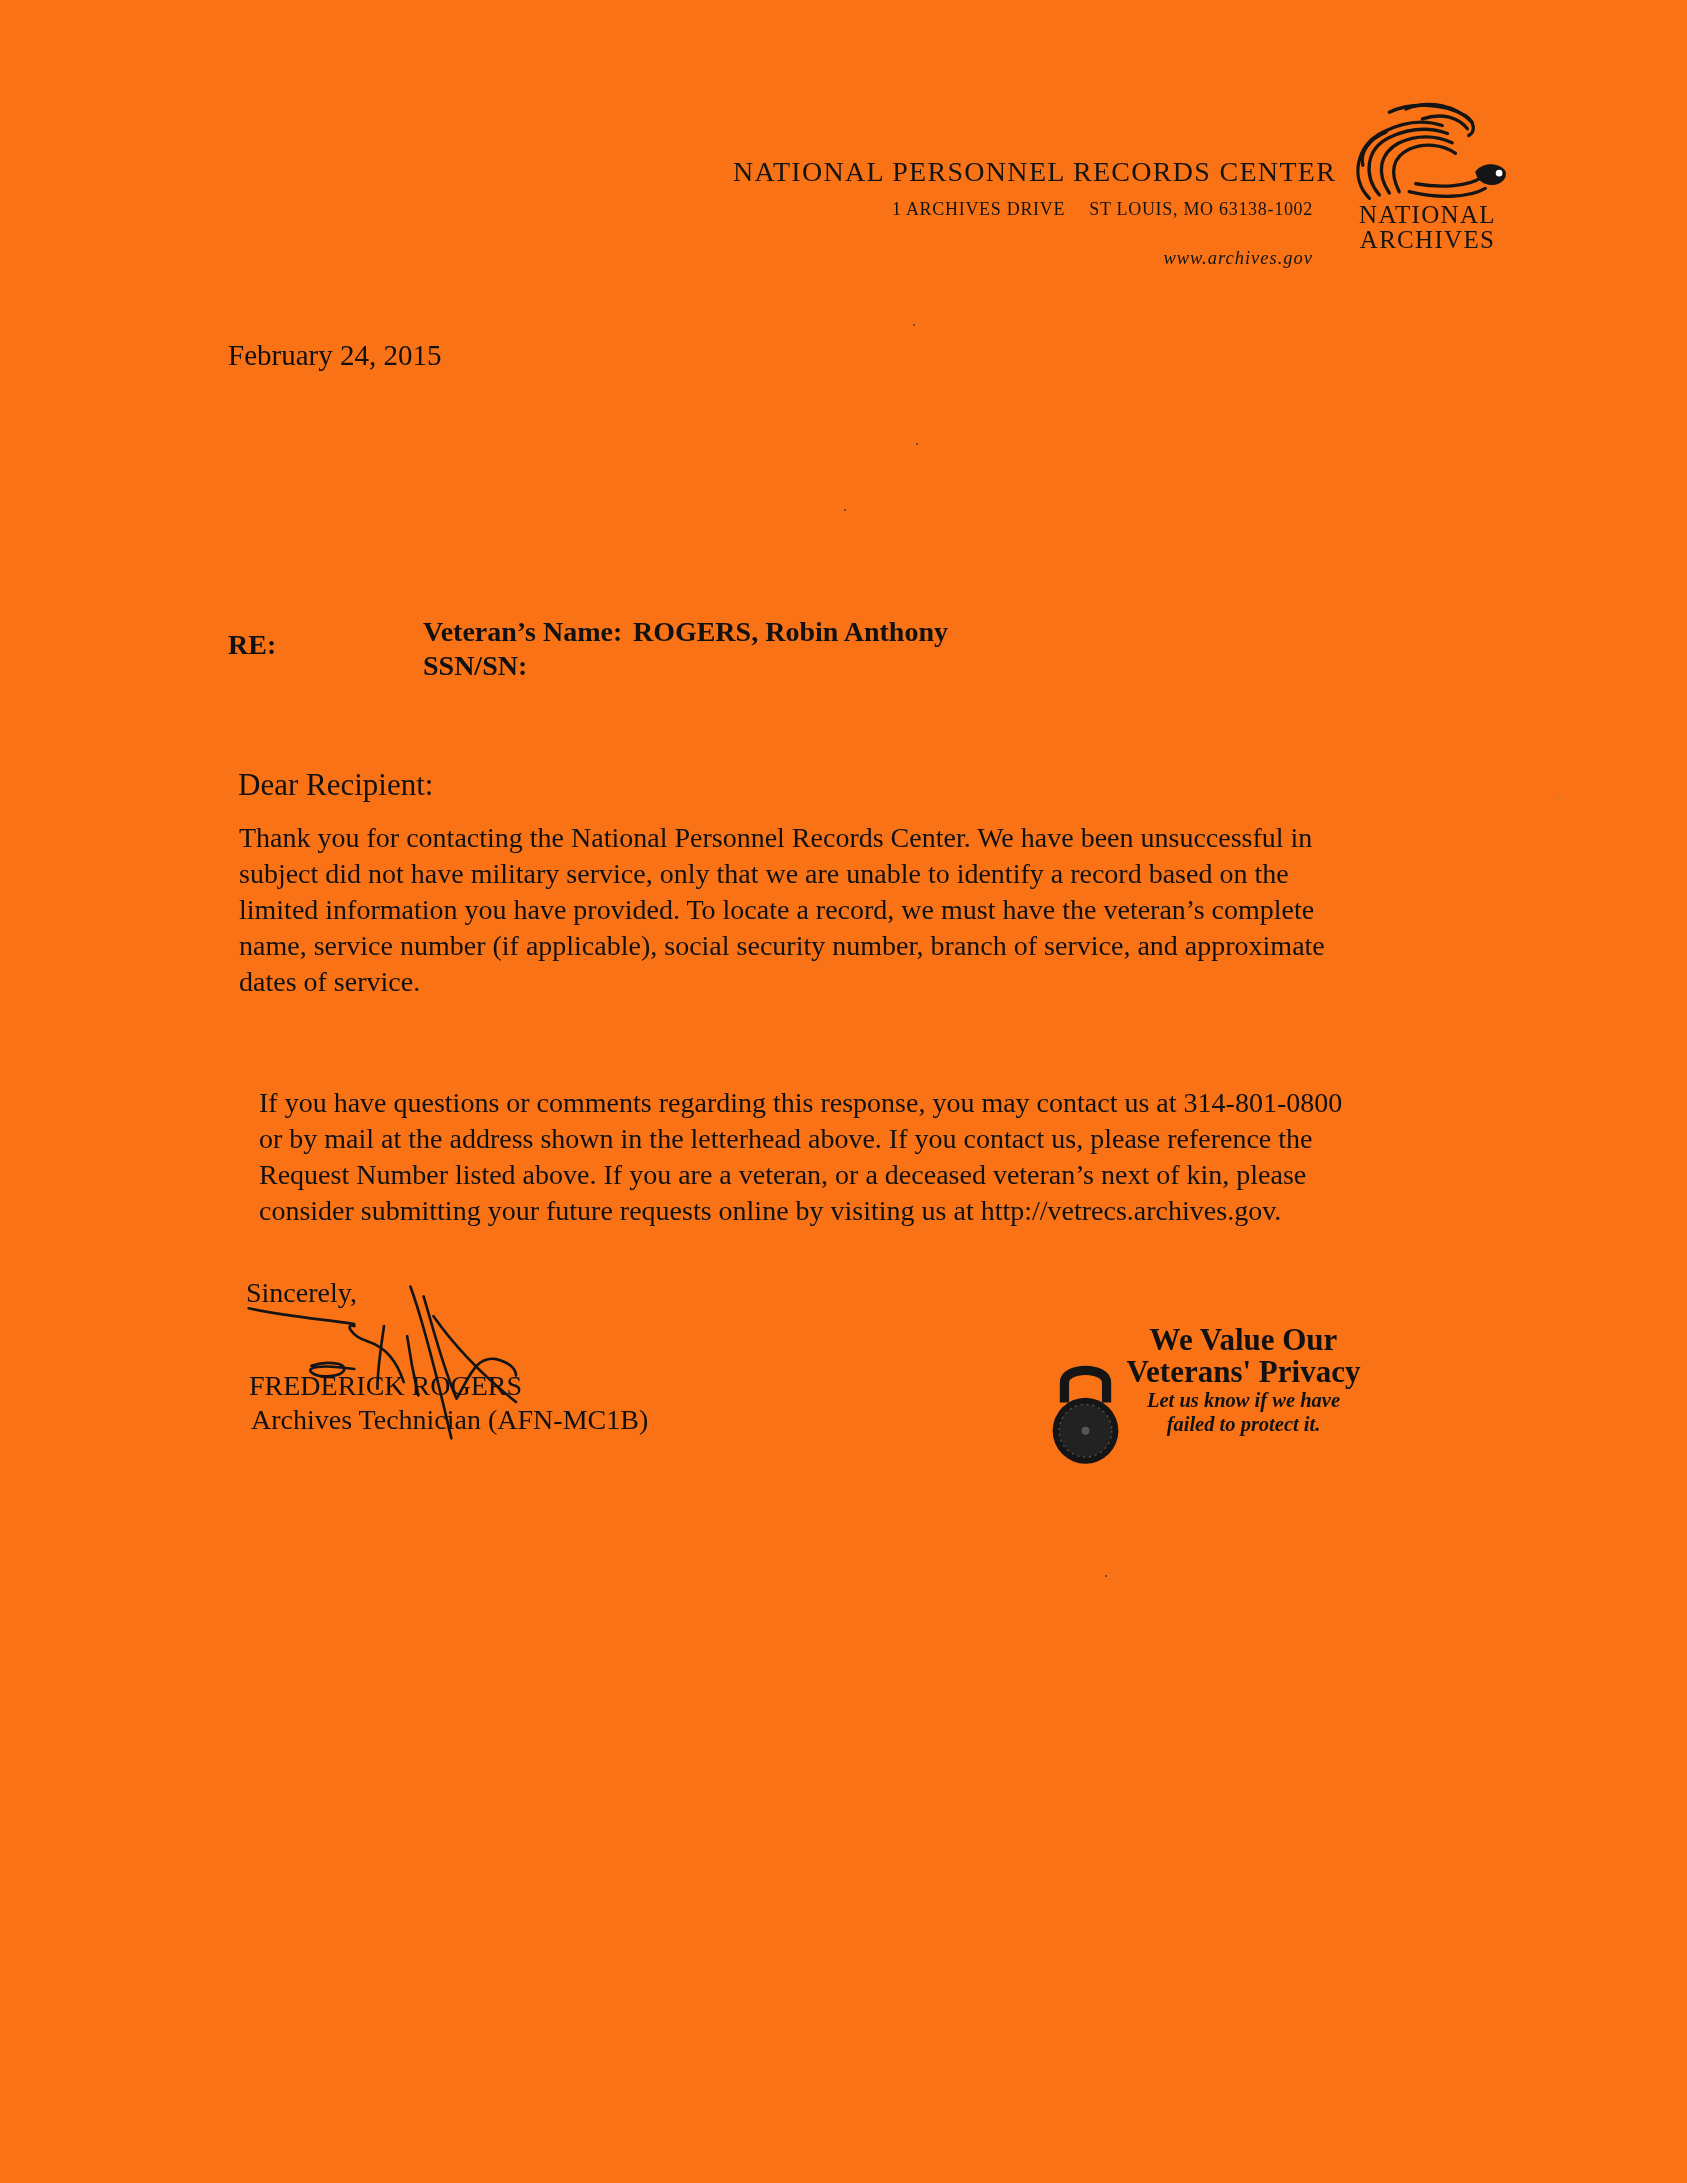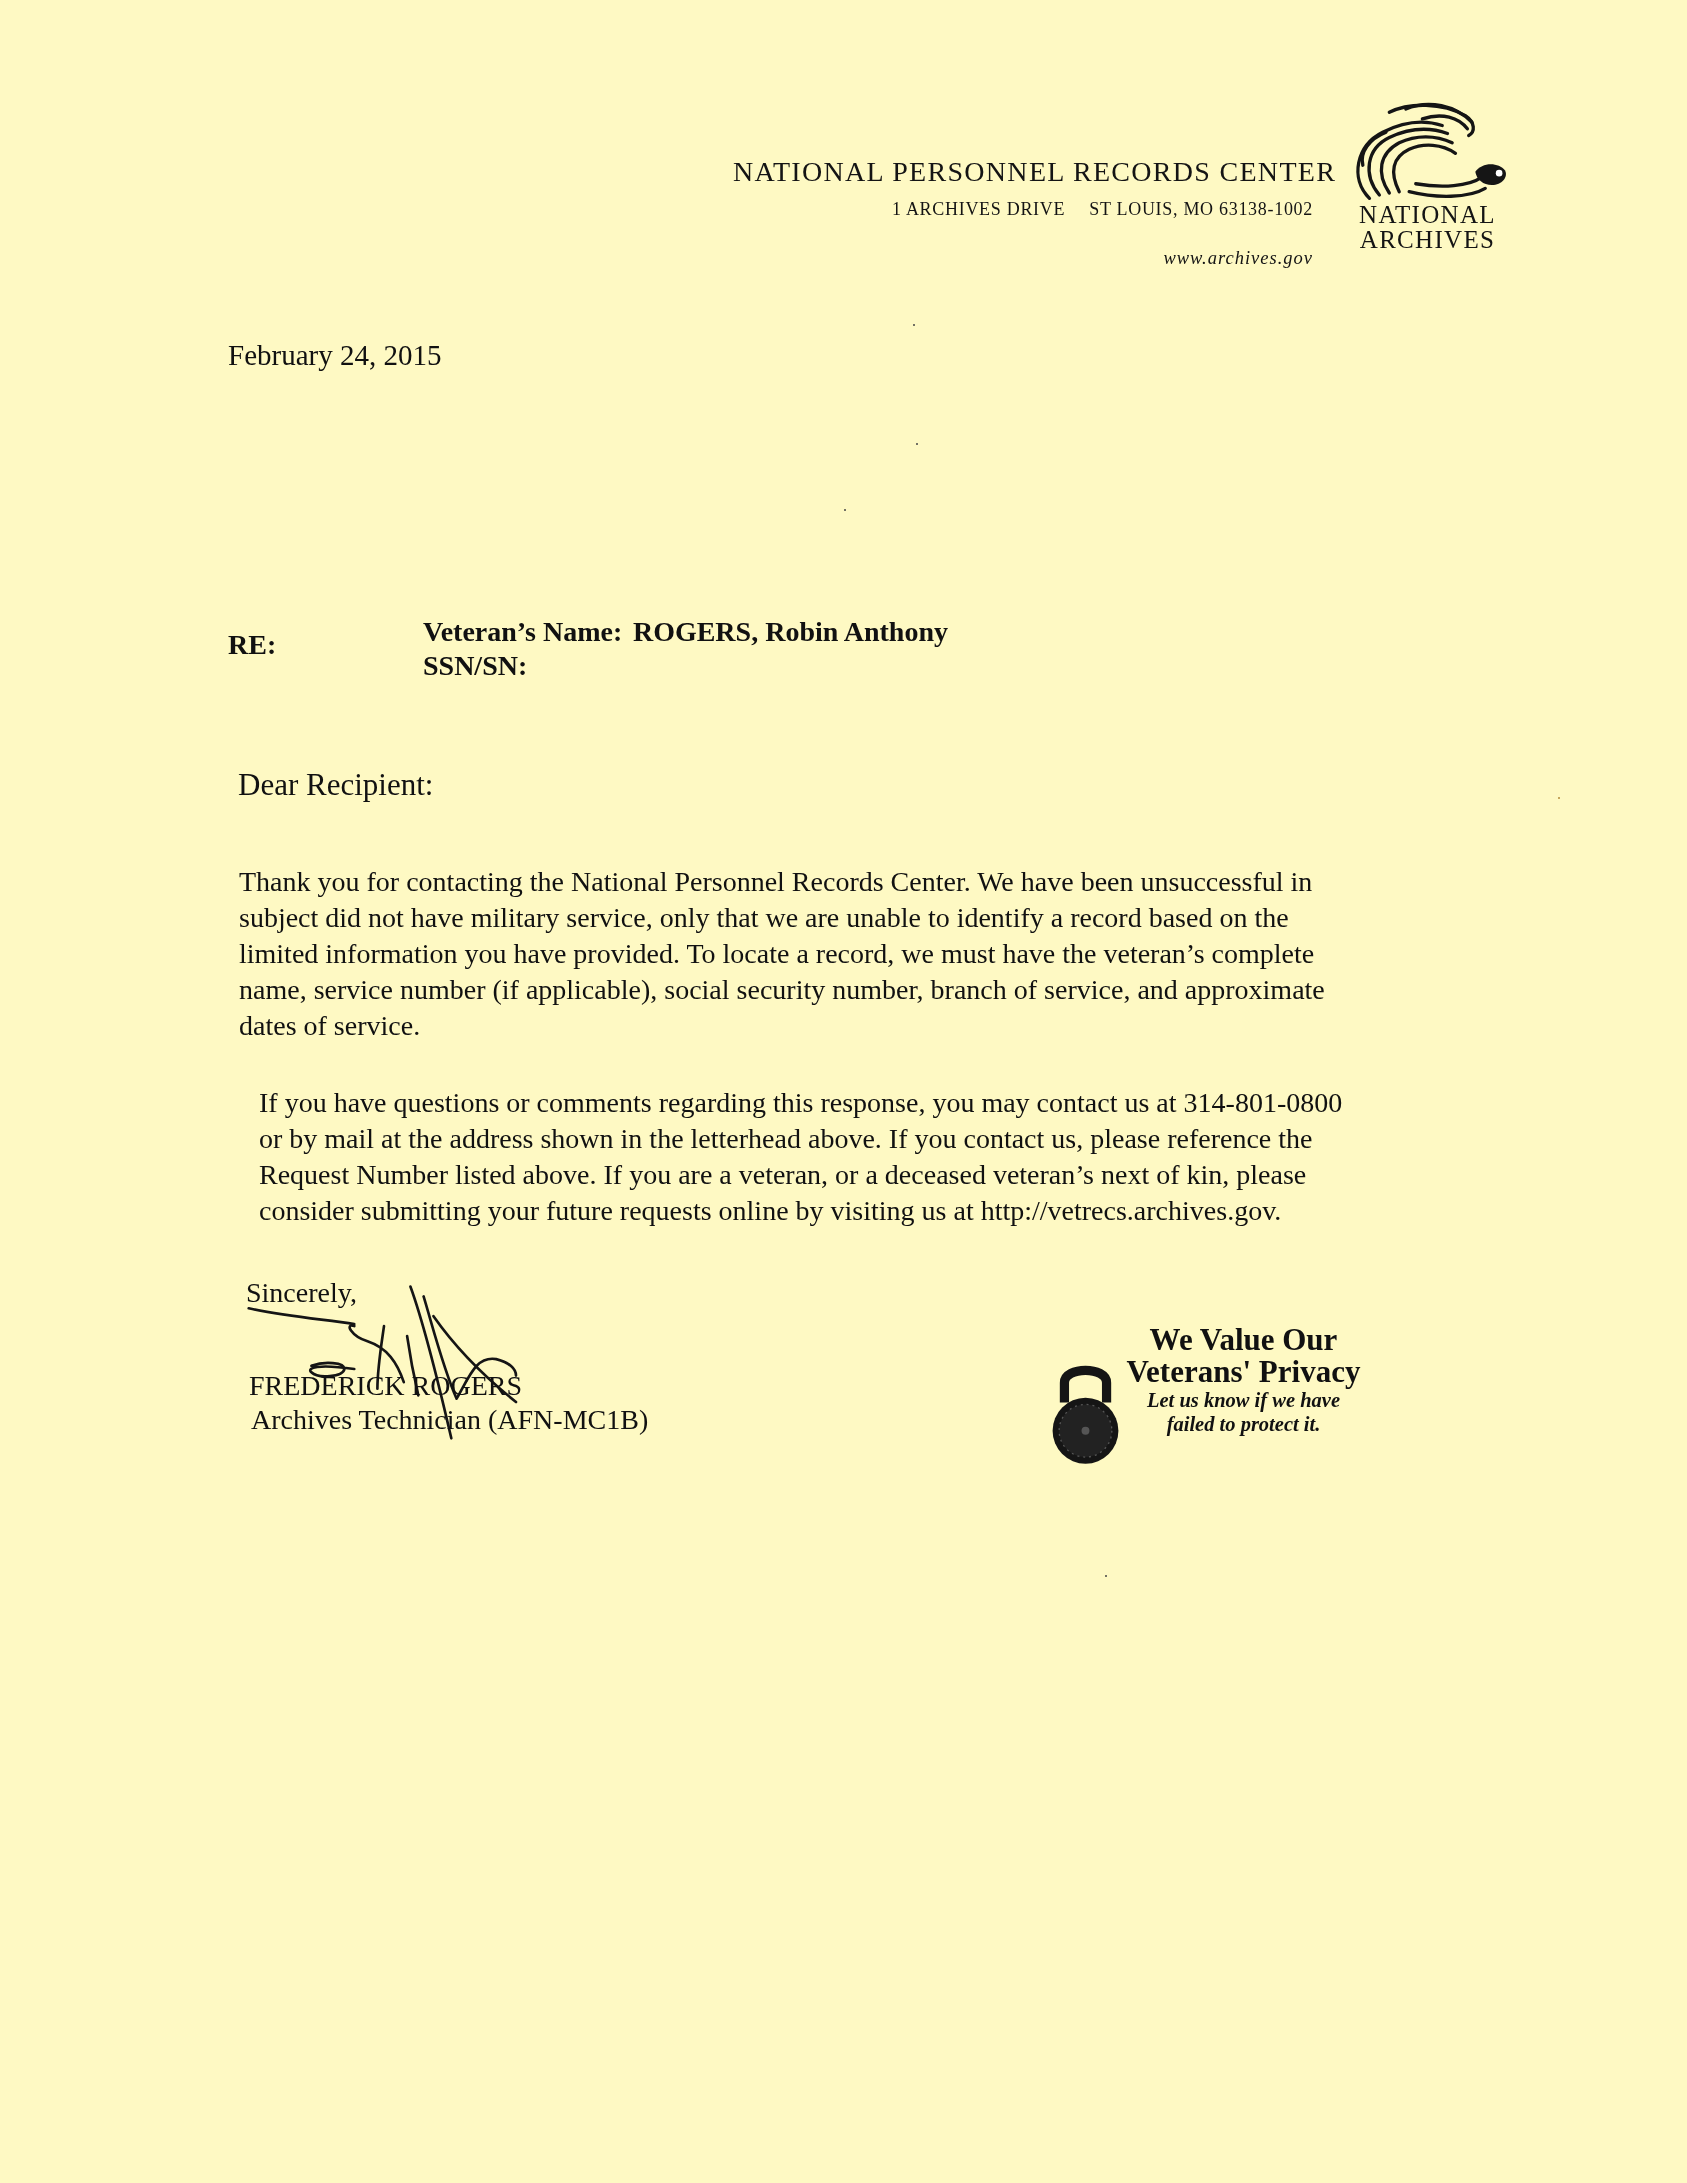--- a/index.html
+++ b/index.html
@@ -13,21 +13,21 @@
       position: relative;
       overflow: hidden;
       color: #111111;
       font-family: "Liberation Serif", "DejaVu Serif", serif;
     }
     .page {
       position: absolute;
       left: 0; top: 0;
       width: 1687px;
       height: 2183px;
-      background: #fef9c3;
+      background: #f97316;
     }
 
     
     .lh-title {
       position: absolute;
       left: 733px;
       top: 156px;
       font-size: 28px;
       letter-spacing: 1.3px;
       white-space: nowrap;
@@ -109,21 +109,21 @@
       white-space: nowrap;
     }
     .para {
       position: absolute;
       left: 239px;
       width: 1244px;
       font-size: 28px;
       line-height: 36px;
     }
     .para .line { display: block; white-space: nowrap; }
-    .para1 { top: 864px; }
+    .para1 { top: 820px; }
     .para2 { top: 1085px; margin-left: 20px; }
 
     
     .closing {
       position: absolute;
       left: 246px;
       top: 1277px;
       font-size: 28px;
     }
     .signature {

